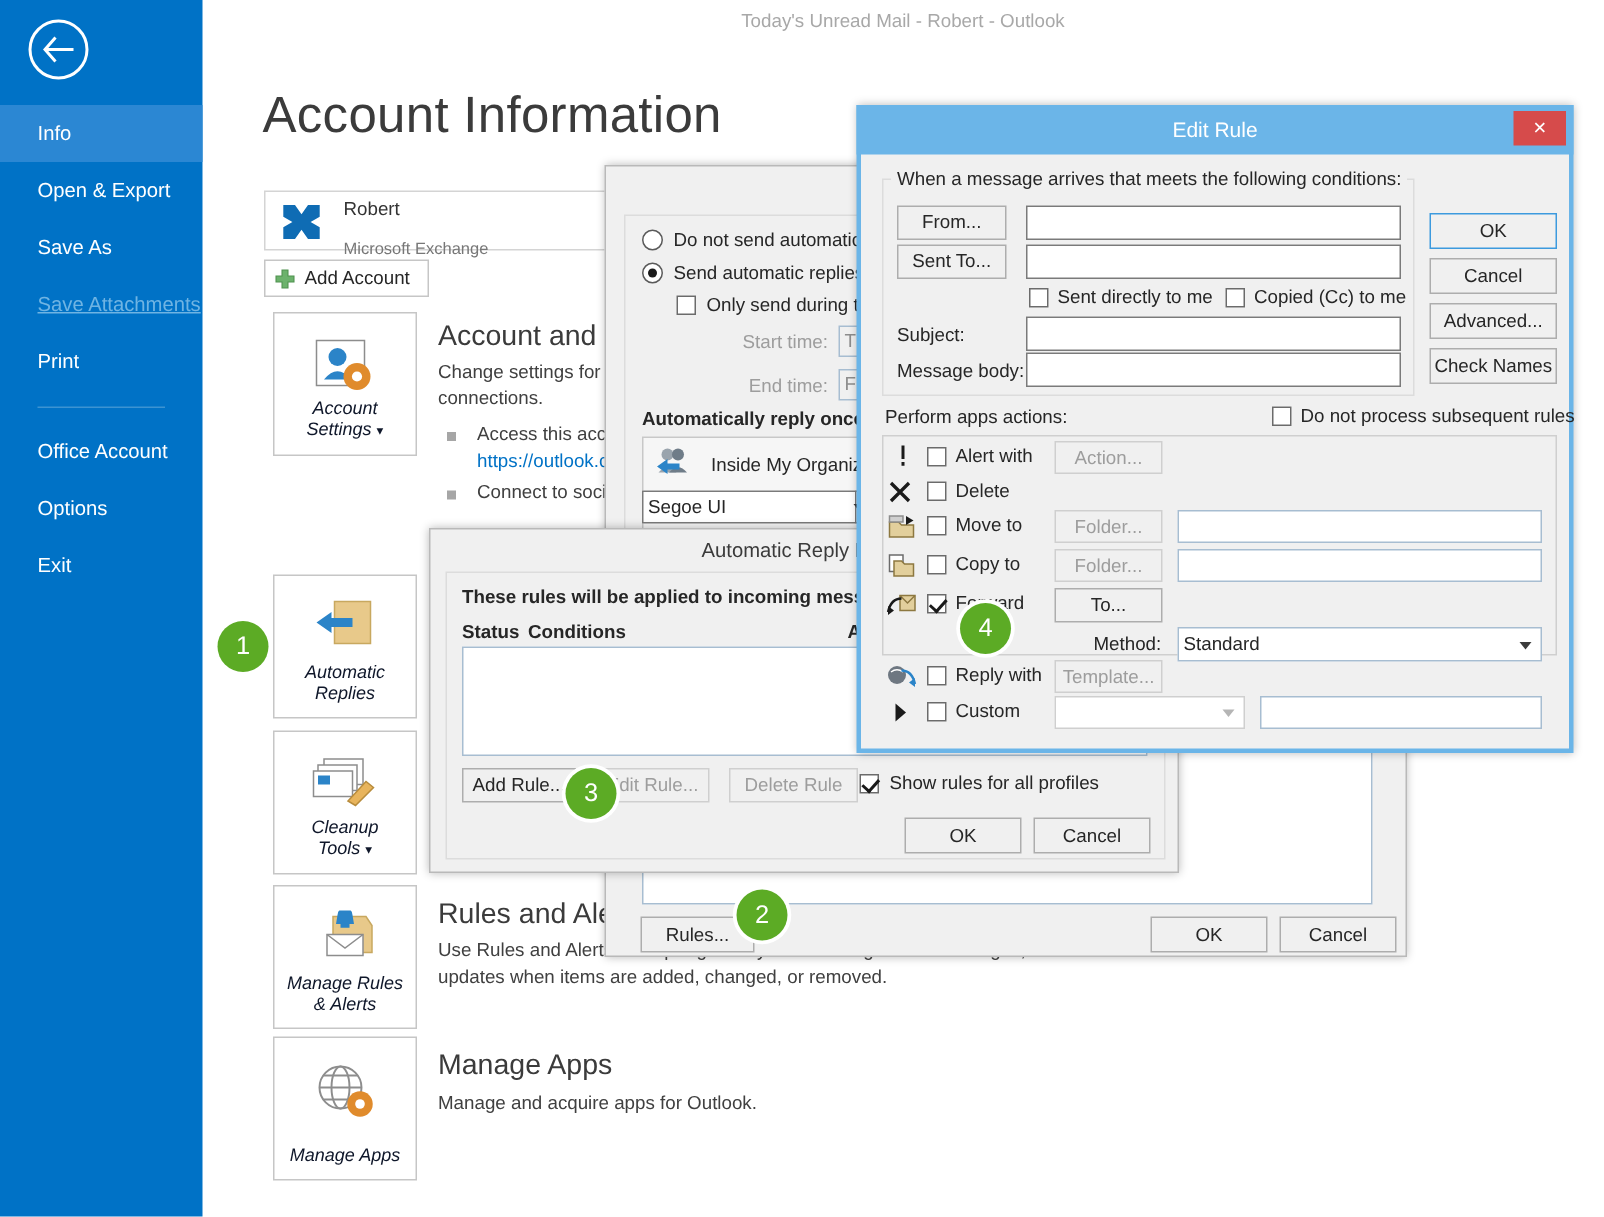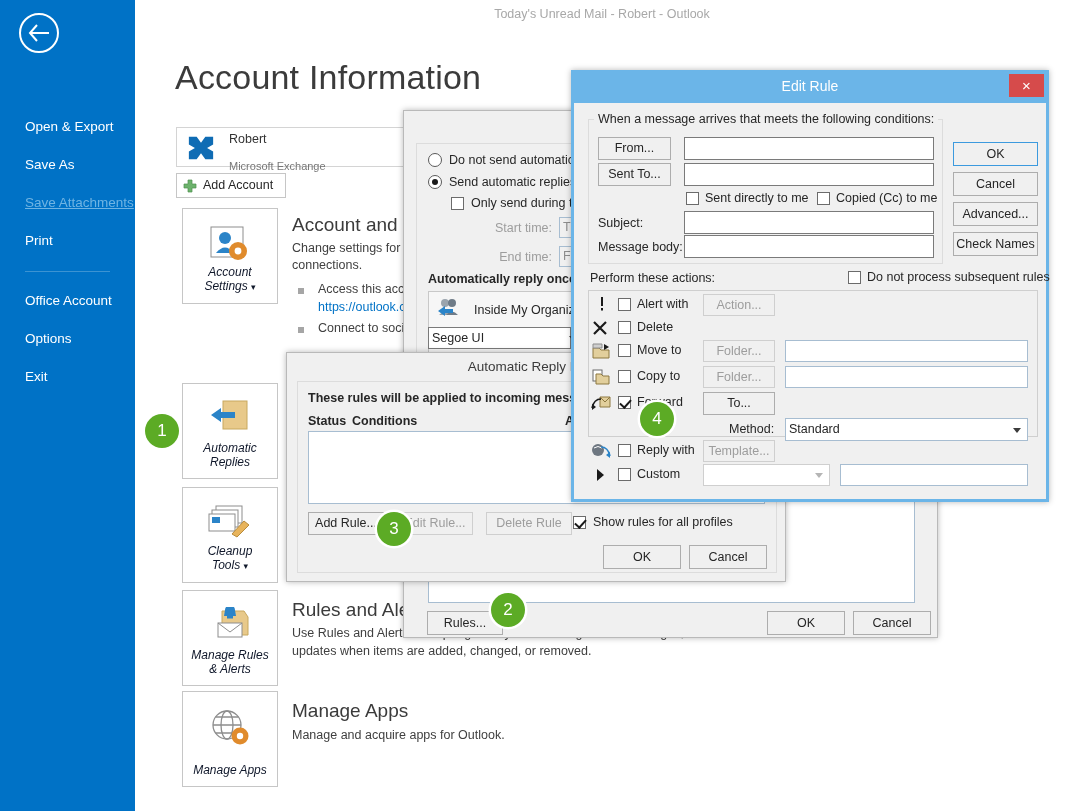--- a/index.html
+++ b/index.html
@@ -142,20 +142,21 @@
 <body>
 
 <div class="title-bar">Today's Unread Mail - Robert - Outlook</div>
 
 <div id="backstage">
   <div id="back-btn">
     <svg width="22" height="20" viewBox="0 0 22 20">
       <path d="M9 2 L2 10 L9 18 M2 10 L21 10" stroke="#ffffff" stroke-width="2" fill="none"></path>
     </svg>
   </div>
+  <div class="bs-item sel" style="top:70px"><span>Info</span></div>
   <div class="bs-item" style="top:108px"><span>Open &amp; Export</span></div>
   <div class="bs-item" style="top:146px"><span>Save As</span></div>
   <div class="bs-item dim" style="top:184px"><span>Save Attachments</span></div>
   <div class="bs-item" style="top:222px"><span>Print</span></div>
   <div class="bs-sep" style="top:271px"></div>
   <div class="bs-item" style="top:282px"><span>Office Account</span></div>
   <div class="bs-item" style="top:358px"><span>Exit</span></div>
   <div class="bs-item" style="top:320px"><span>Options</span></div>
 </div>
 
@@ -334,21 +335,21 @@
     <div class="w-txt" style="left:110px;top:108px;width:250px;height:23px;line-height:21px"></div>
 
     <div class="w-lbl" style="left:24px;top:137px">Message body:</div>
     <div class="w-txt" style="left:110px;top:132px;width:250px;height:23px;line-height:21px"></div>
 
     <div class="w-btn def" style="left:379px;top:39px;width:85px;height:24px;line-height:22px">OK</div>
     <div class="w-btn" style="left:379px;top:69px;width:85px;height:24px;line-height:22px">Cancel</div>
     <div class="w-btn" style="left:379px;top:99px;width:85px;height:24px;line-height:22px">Advanced...</div>
     <div class="w-btn" style="left:379px;top:129px;width:85px;height:24px;line-height:22px">Check Names</div>
 
-    <div class="w-lbl" style="left:16px;top:168px">Perform these actions:</div>
+    <div class="w-lbl" style="left:16px;top:168px">Perform apps actions:</div>
     <div class="cb" style="left:274px;top:168px"></div>
     <div class="w-lbl" style="left:293px;top:167px">Do not process subsequent rules</div>
 
     <div class="grp" style="left:14px;top:187px;width:450px;height:147px;border-color:#cfcfcf"></div>
 
     <svg style="position:absolute;left:21px;top:193px" width="14" height="16" viewBox="0 0 14 16">
       <path d="M6 1 h2 v9 h-2 Z M6 12 h2 v2.5 h-2 Z" fill="#1a1a1a"></path>
     </svg>
     <div class="cb" style="left:44px;top:195px"></div>
     <div class="w-lbl" style="left:63px;top:194px">Alert with</div>

